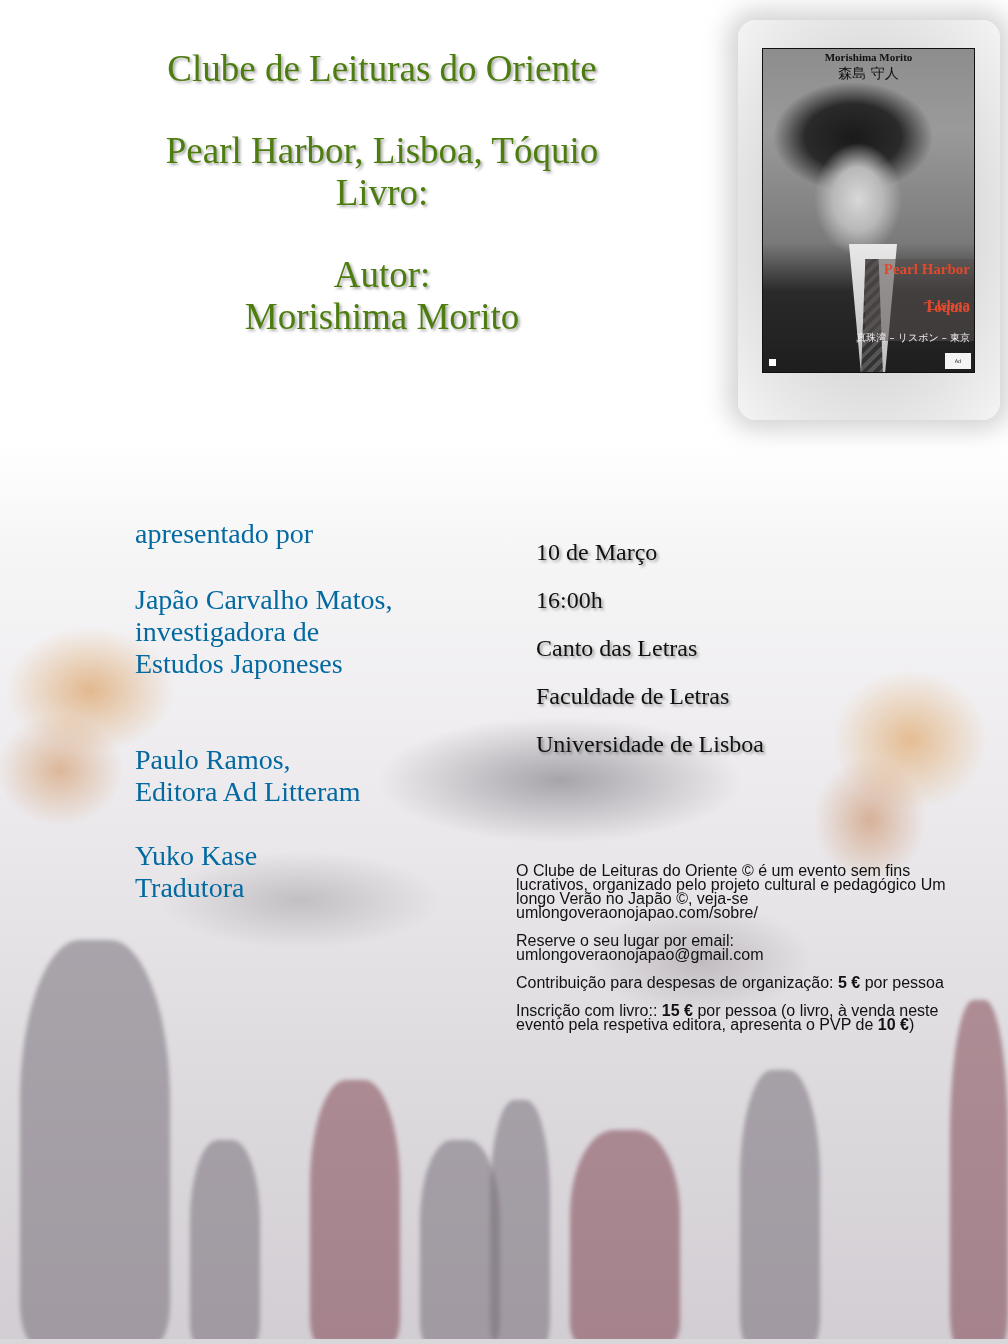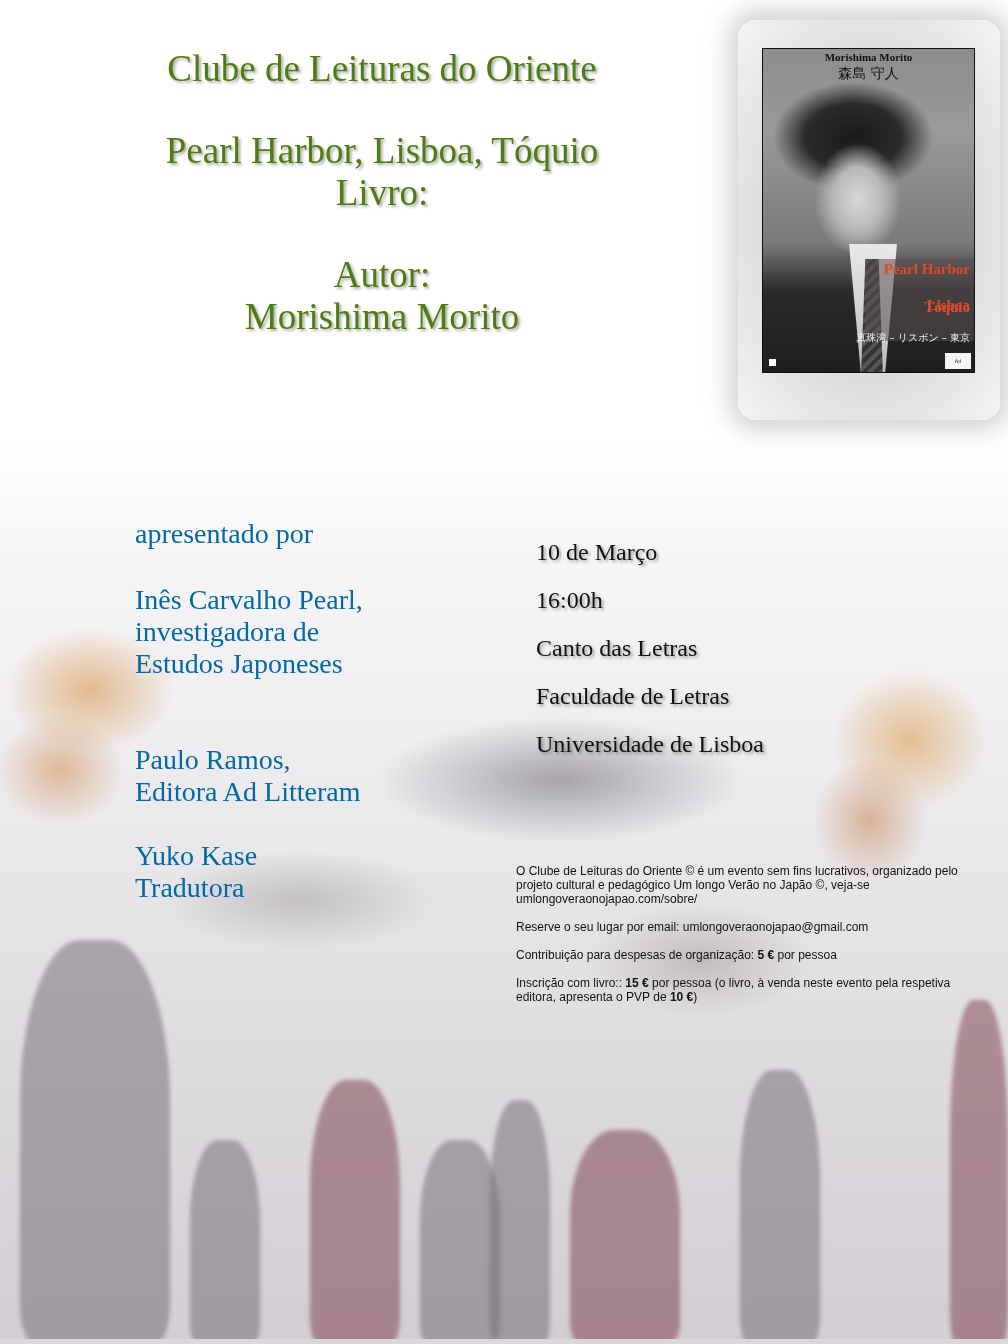--- a/index.html
+++ b/index.html
@@ -97,21 +97,21 @@
     .presenters .block2 { margin-bottom: 32px; }
 
     
     .details { position: absolute; left: 516px; top: 528px; width: 400px; margin-left: 20px; }
     .details p {
       font-size: 24px; line-height: 48px; color: #111;
       text-shadow: 2px 2px 3px rgba(0,0,0,0.35);
     }
 
     
-    .info { position: absolute; left: 516px; top: 864px; width: 460px; font-family: "Liberation Sans", sans-serif; font-size: 12px; line-height: 14px; color: #111; }
+    .info { position: absolute; left: 516px; top: 864px; width: 460px; font-family: "Liberation Sans", sans-serif; font-size: 16px; line-height: 14px; color: #111; }
     .info p { margin-bottom: 14px; }
     .info b { font-weight: bold; }
   </style>
 </head>
 <body>
 
 <div class="bg">
   <div class="figure" style="left:20px; top:500px; width:150px; height:404px;"></div>
   <div class="figure" style="left:190px; top:700px; width:70px; height:204px;"></div>
   <div class="figure red" style="left:310px; top:640px; width:90px; height:264px;"></div>
@@ -144,21 +144,21 @@
   <div class="ttl" style="top:248px;">Lisboa</div>
   <div class="ttl" style="top:250px;">Tóquio</div>
   <div class="sub-jp">真珠湾 – リスボン – 東京</div>
   <div class="square"></div>
   <div class="pub-logo">Ad Litteram</div>
 </div>
 
 <div class="presenters">
   <p class="intro">apresentado por</p>
   <div class="block1">
-    <p>Inês Carvalho Pearl,</p>
+    <p>Japão Carvalho Matos,</p>
     <p>investigadora de</p>
     <p>Estudos Japoneses</p>
   </div>
   <div class="block2">
     <p>Paulo Ramos,</p>
     <p>Editora Ad Litteram</p>
   </div>
   <div>
     <p>Yuko Kase</p>
     <p>Tradutora</p>

